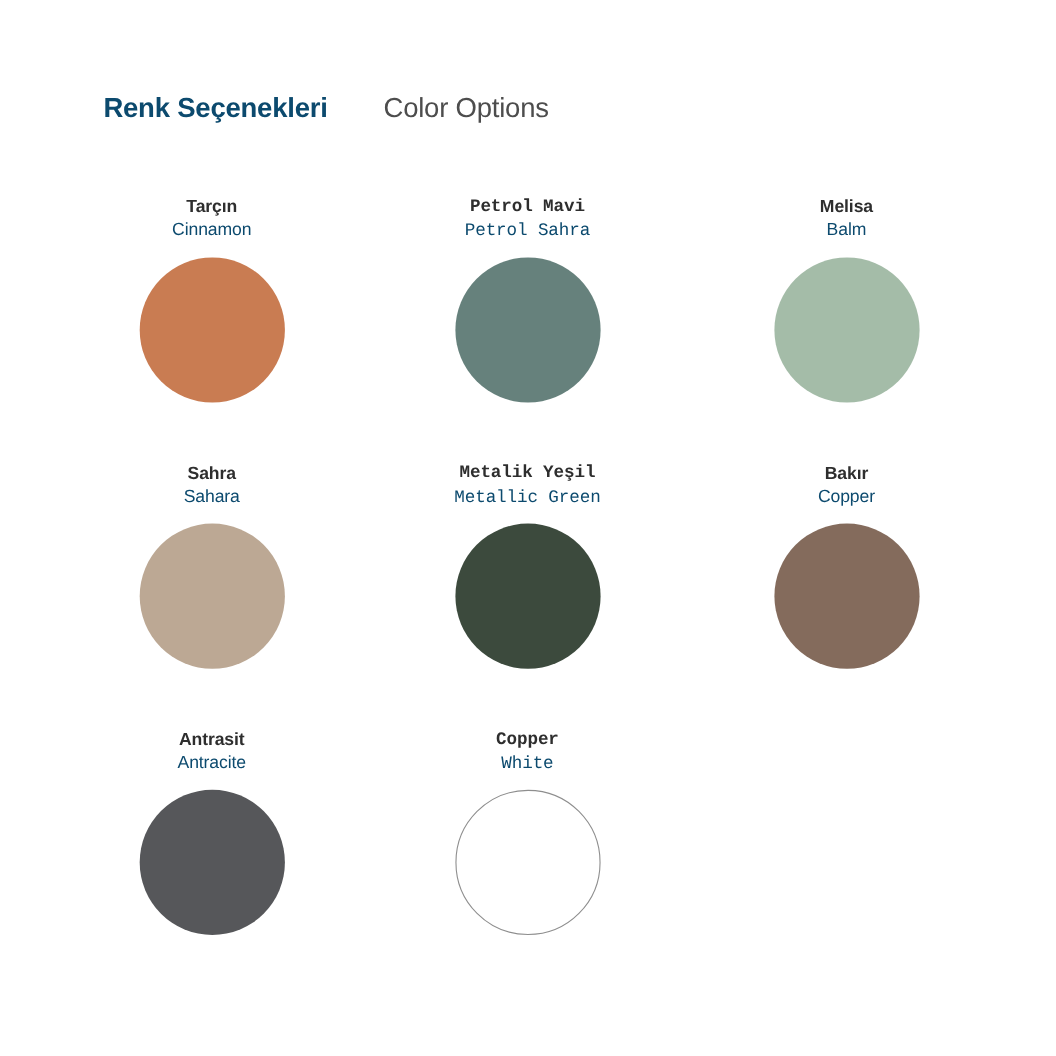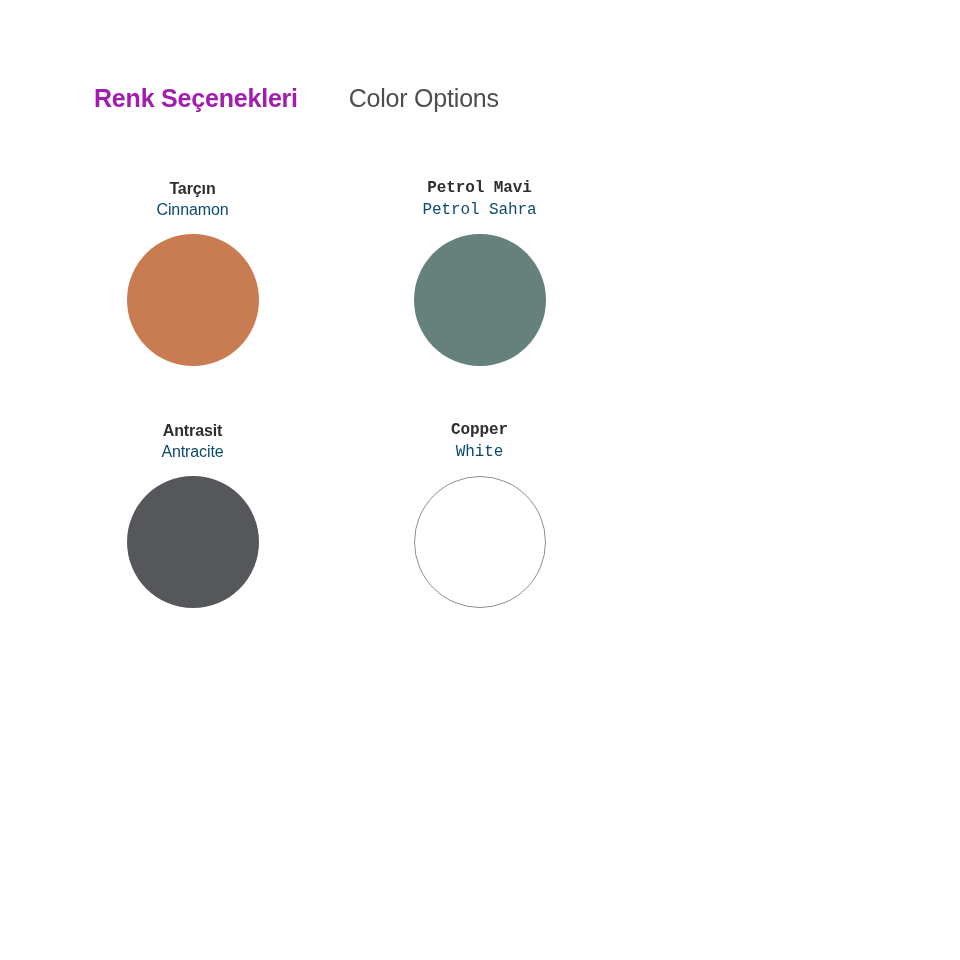--- a/index.html
+++ b/index.html
@@ -25,21 +25,21 @@
     left: 94px;
     top: 82px;
     font-size: 25px;
     line-height: 32px;
     letter-spacing: -0.2px;
     white-space: nowrap;
     color: #3a3a3a;
   }
   .page-title .title-tr {
     font-weight: 700;
-    color: #a21caf;
+    color: #0c4a6e;
   }
   .page-title .title-en {
     font-weight: 400;
     color: #4d4d4d;
     padding-left: 44px;
   }
   .swatch-grid {
     position: absolute;
     left: 0;
     top: 160px;
@@ -116,22 +116,52 @@
         </div>
         <div class="swatch-circle" style="background-color: rgb(201, 124, 82);"></div>
       </div>
       <div class="swatch-cell col-2">
         <div class="swatch-labels">
           <span class="label-tr">Petrol Mavi</span>
           <span class="label-en">Petrol Sahra</span>
         </div>
         <div class="swatch-circle" style="background-color: rgb(102, 129, 124);"></div>
       </div>
+      <div class="swatch-cell col-3">
+        <div class="swatch-labels">
+          <span class="label-tr">Melisa</span>
+          <span class="label-en">Balm</span>
+        </div>
+        <div class="swatch-circle" style="background-color: rgb(164, 188, 168);"></div>
+      </div>
     </div>
 
+    <div class="swatch-row">
+      <div class="swatch-cell col-1">
+        <div class="swatch-labels">
+          <span class="label-tr">Sahra</span>
+          <span class="label-en">Sahara</span>
+        </div>
+        <div class="swatch-circle" style="background-color: rgb(188, 168, 148);"></div>
+      </div>
+      <div class="swatch-cell col-2">
+        <div class="swatch-labels">
+          <span class="label-tr">Metalik Yeşil</span>
+          <span class="label-en">Metallic Green</span>
+        </div>
+        <div class="swatch-circle" style="background-color: rgb(60, 74, 61);"></div>
+      </div>
+      <div class="swatch-cell col-3">
+        <div class="swatch-labels">
+          <span class="label-tr">Bakır</span>
+          <span class="label-en">Copper</span>
+        </div>
+        <div class="swatch-circle" style="background-color: rgb(132, 107, 92);"></div>
+      </div>
+    </div>
 
     <div class="swatch-row">
       <div class="swatch-cell col-1">
         <div class="swatch-labels">
           <span class="label-tr">Antrasit</span>
           <span class="label-en">Antracite</span>
         </div>
         <div class="swatch-circle" style="background-color: rgb(86, 87, 90);"></div>
       </div>
       <div class="swatch-cell col-2">

